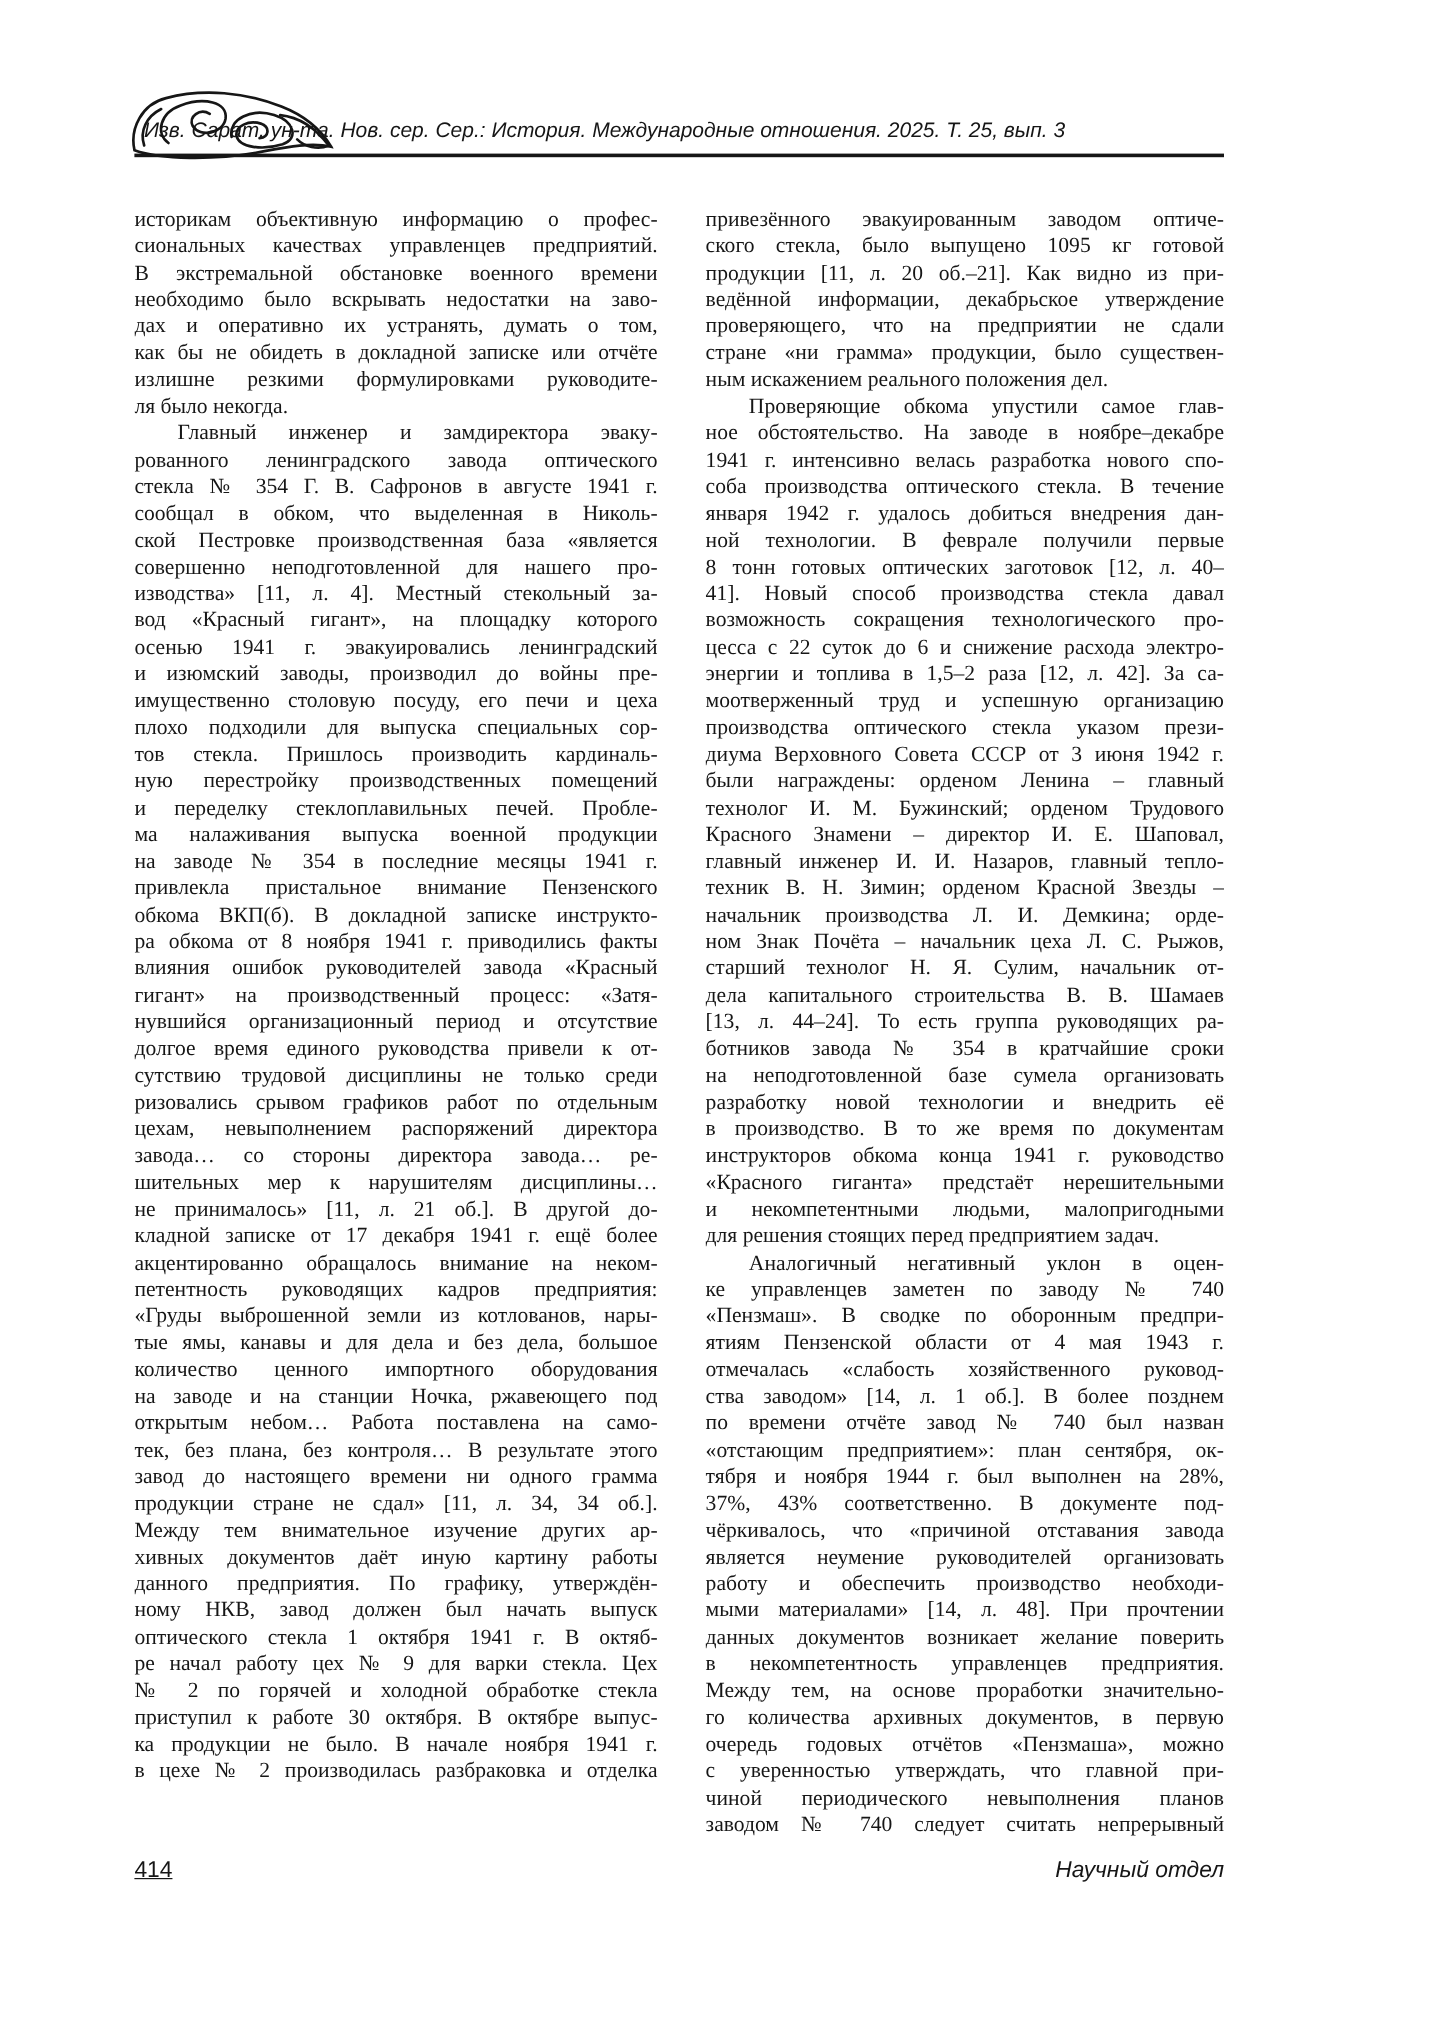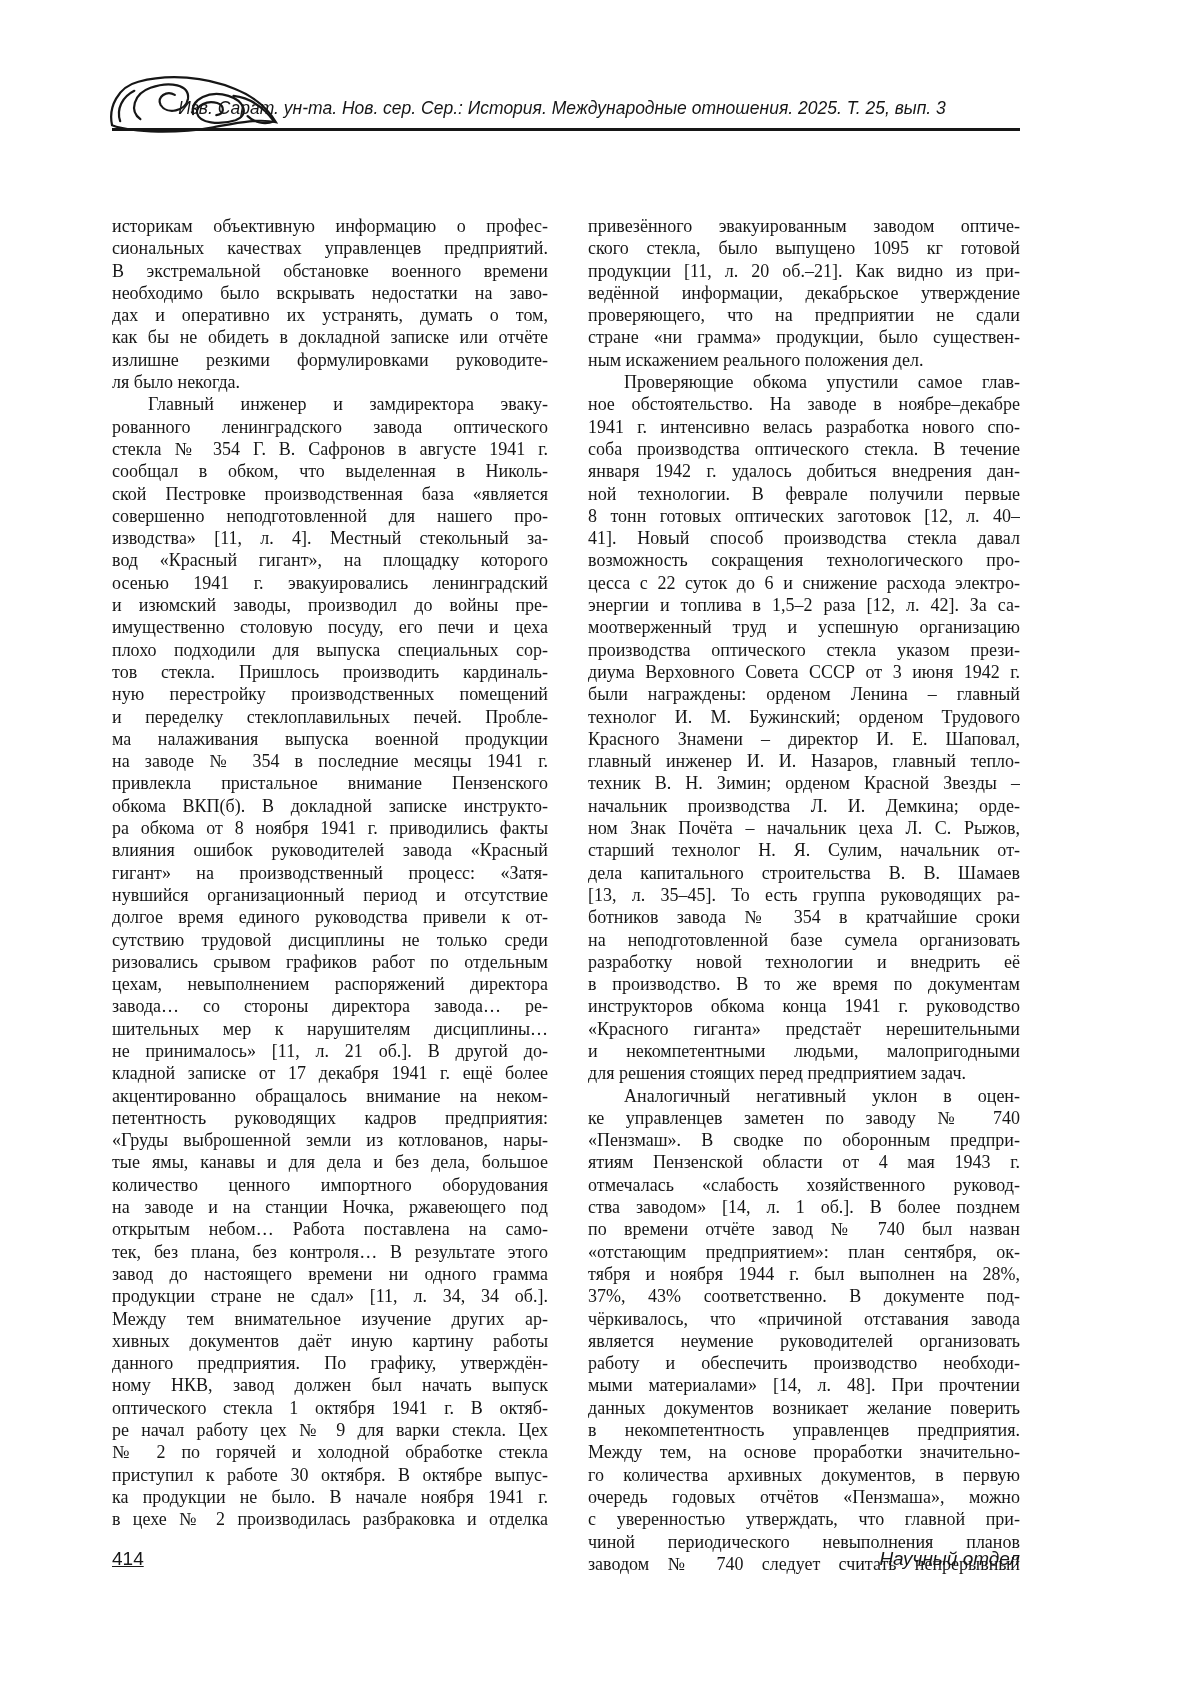--- a/index.html
+++ b/index.html
@@ -7,37 +7,37 @@
   body{
     width:1200px;height:1697px;background:var(--bg);
     position:relative;overflow:hidden;
     font-family:"Liberation Serif", serif;
   }
   .page{position:absolute;inset:0;}
 
   
   .ornament{position:absolute;left:106px;top:72px;width:172px;height:62px;}
   .journal-ref{
-    position:absolute;left:108px;top:98px;width:908px;
-    text-align:center;
+    position:absolute;left:120px;top:98px;width:908px;
+    text-align:left;
     font-family:"Liberation Sans", sans-serif;
     font-style:italic;font-size:17.5px;line-height:1.25;
     color:var(--ink);
   }
   .header-rule{
     position:absolute;left:112px;top:128px;width:908px;height:3px;
     background:var(--ink);
   }
 
   
   .columns{
     position:absolute;left:112px;top:171px;width:908px;
     display:flex;gap:40px;
   }
-  .col{width:436px;margin-top:44px;}
+  .col{width:436px;}
   .col-right{width:432px;}
   .line{
     font-size:18px;line-height:22.3px;height:22.3px;overflow:hidden;
     color:var(--ink);
     text-align:justify;text-align-last:justify;
   }
   .line.indent{text-indent:36px;}
   .line.end{text-align-last:left;}
 
   
@@ -153,21 +153,21 @@
         <div class="line">диума Верховного Совета СССР от 3 июня 1942 г.</div>
         <div class="line">были награждены: орденом Ленина – главный</div>
         <div class="line">технолог И. М. Бужинский; орденом Трудового</div>
         <div class="line">Красного Знамени – директор И. Е. Шаповал,</div>
         <div class="line">главный инженер И. И. Назаров, главный тепло-</div>
         <div class="line">техник В. Н. Зимин; орденом Красной Звезды –</div>
         <div class="line">начальник производства Л. И. Демкина; орде-</div>
         <div class="line">ном Знак Почёта – начальник цеха Л. С. Рыжов,</div>
         <div class="line">старший технолог Н. Я. Сулим, начальник от-</div>
         <div class="line">дела капитального строительства В. В. Шамаев</div>
-        <div class="line">[13, л. 35–45]. То есть группа руководящих ра-</div>
+        <div class="line">[13, л. 44–24]. То есть группа руководящих ра-</div>
         <div class="line">ботников завода № 354 в кратчайшие сроки</div>
         <div class="line">на неподготовленной базе сумела организовать</div>
         <div class="line">разработку новой технологии и внедрить её</div>
         <div class="line">в производство. В то же время по документам</div>
         <div class="line">инструкторов обкома конца 1941 г. руководство</div>
         <div class="line">«Красного гиганта» предстаёт нерешительными</div>
         <div class="line">и некомпетентными людьми, малопригодными</div>
         <div class="line end">для решения стоящих перед предприятием задач.</div>
         <div class="line indent">Аналогичный негативный уклон в оцен-</div>
         <div class="line">ке управленцев заметен по заводу № 740</div>

